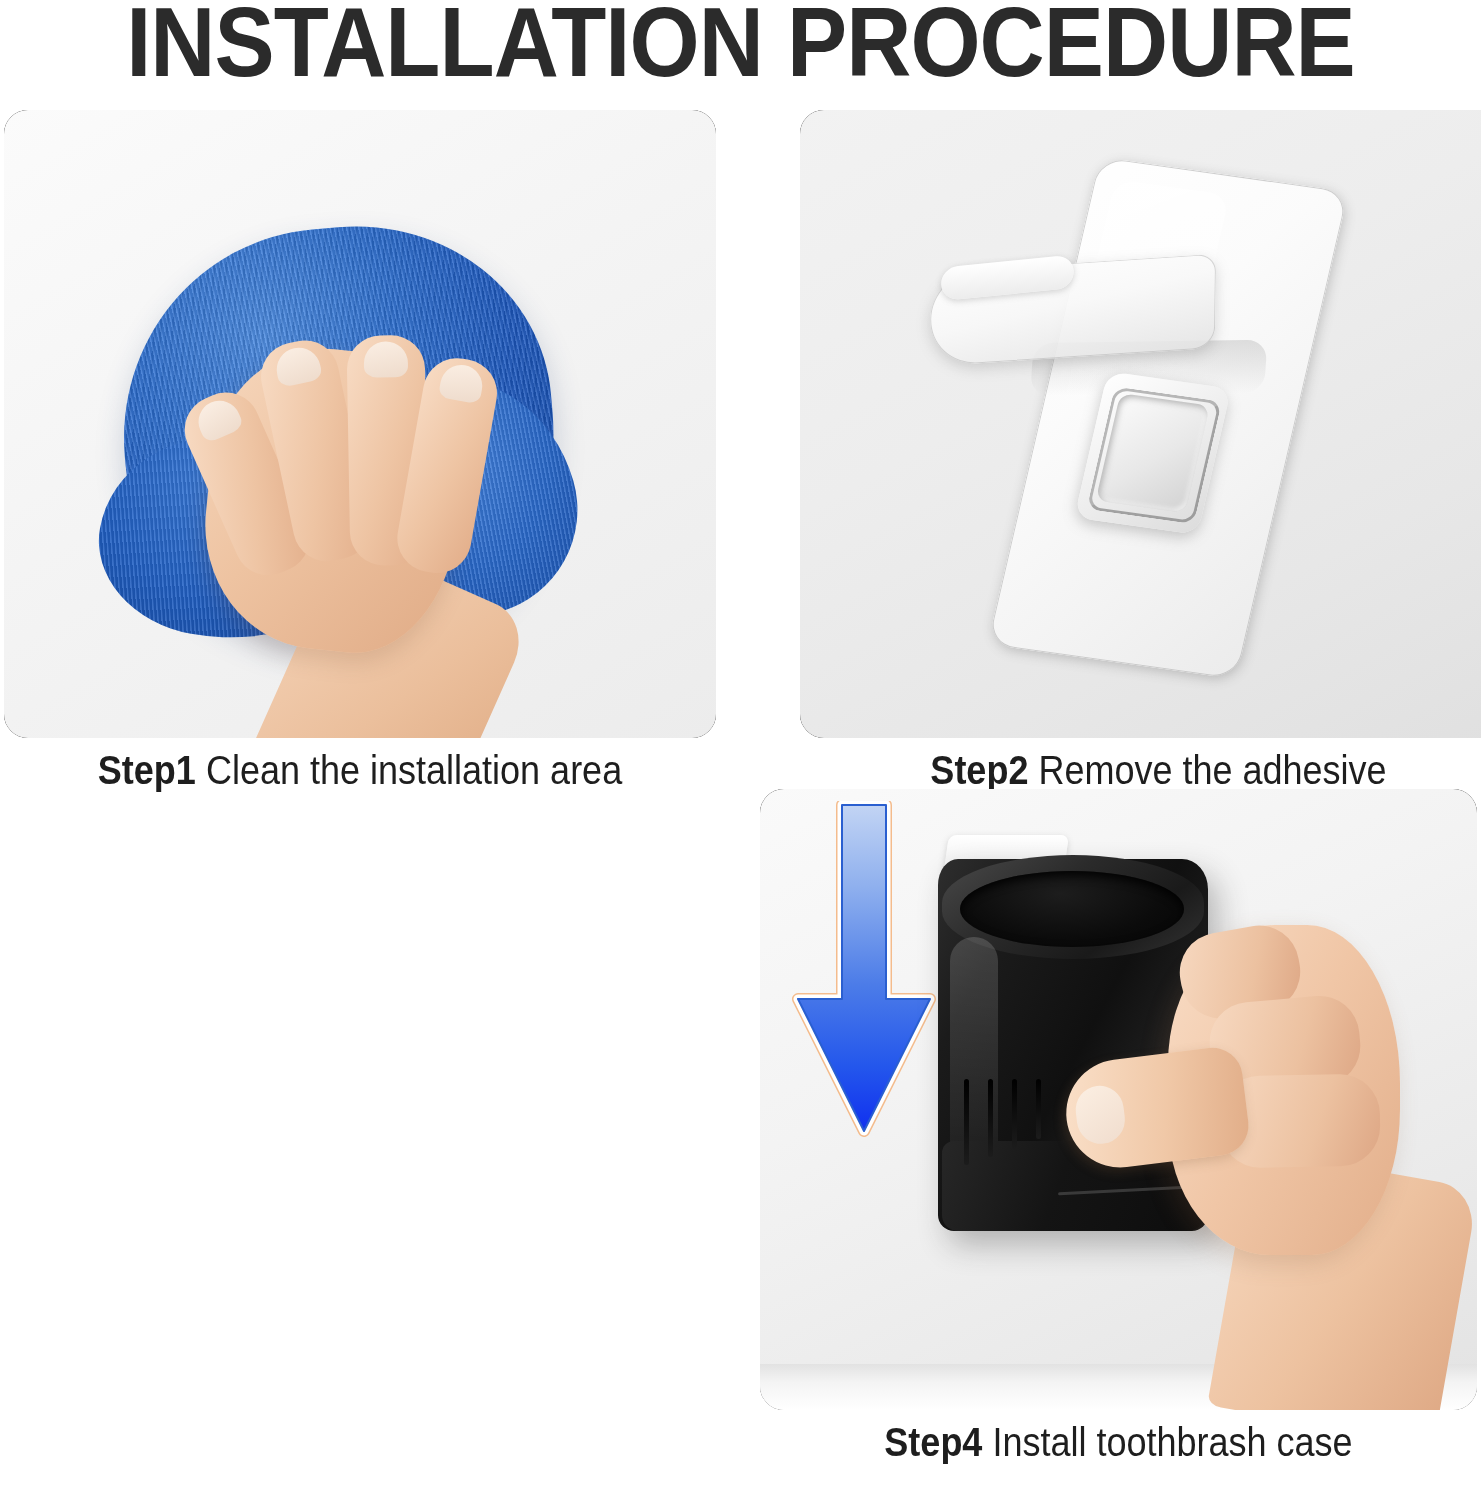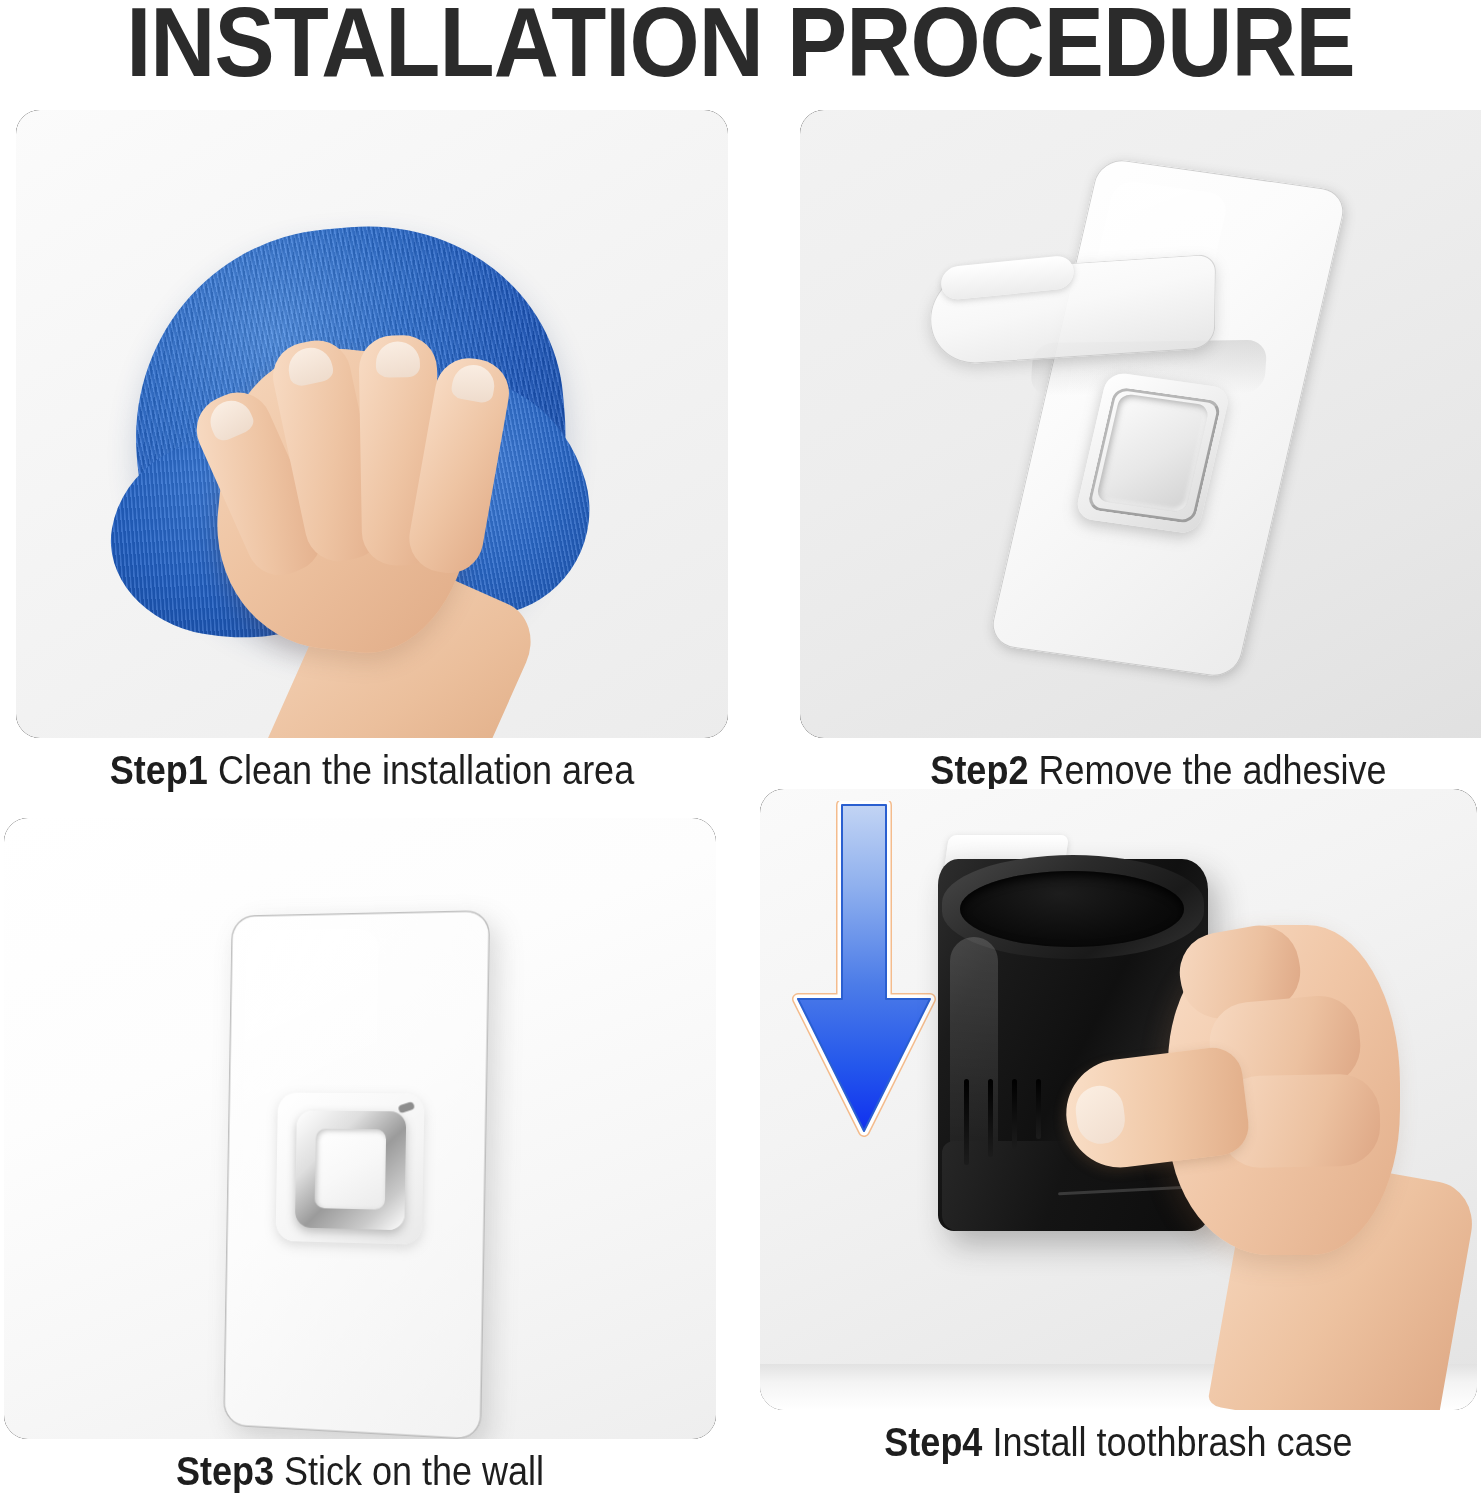--- a/index.html
+++ b/index.html
@@ -41,21 +41,21 @@
   
   #grid {
     position: absolute;
     left: 4px;
     top: 110px;
     width: 1473px;
     height: 1385px;
   }
 
   .cell { position: absolute; }
-  .cell-1 { left: 12px;   top: 0px;   width: 712px; height: 628px; }
+  .cell-1 { left: 0px;   top: 0px;   width: 712px; height: 628px; }
   .cell-2 { left: 756px; top: 0px;   width: 717px; height: 628px; margin-left: 40px; }
   .cell-3 { left: 0px;   top: 708px; width: 712px; height: 621px; }
   .cell-4 { left: 756px; top: 679px; width: 717px; height: 621px; }
 
   .panel {
     position: absolute;
     left: 0; top: 0;
     width: 100%;
     height: 100%;
     border-radius: 24px;
@@ -497,36 +497,20 @@
           </div>
           <div class="film2"></div>
           <div class="film2-lip"></div>
         </div>
       </div>
       <div class="caption cap-2">
         <span class="step">Step2</span><span class="desc">&nbsp;</span><span class="desc">Remove the adhesive</span>
       </div>
     </div>
 
-    <div class="cell cell-3">
-      <div class="panel panel-white">
-        <div class="s3-wall"></div>
-        <div class="sticker3">
-          <div class="sticker3-body"></div>
-          <div class="sticker3-gloss"></div>
-          <div class="boss3-pad"></div>
-          <div class="boss3-ring"></div>
-          <div class="boss3-hole"></div>
-          <div class="boss3-tab"></div>
-        </div>
-      </div>
-      <div class="caption cap-3">
-        <span class="step">Step3</span><span class="desc">&nbsp;</span><span class="desc">Stick on the wall</span>
-      </div>
-    </div>
 
     <div class="cell cell-4">
       <div class="panel">
         <div class="s4-wall"></div>
         <div class="s4-counter"></div>
 
         <div class="arrow4">
           <svg viewBox="0 0 168 350" width="168" height="350" aria-hidden="true">
             <defs>
               <linearGradient id="arrowGrad" x1="0" y1="0" x2="0" y2="1">

